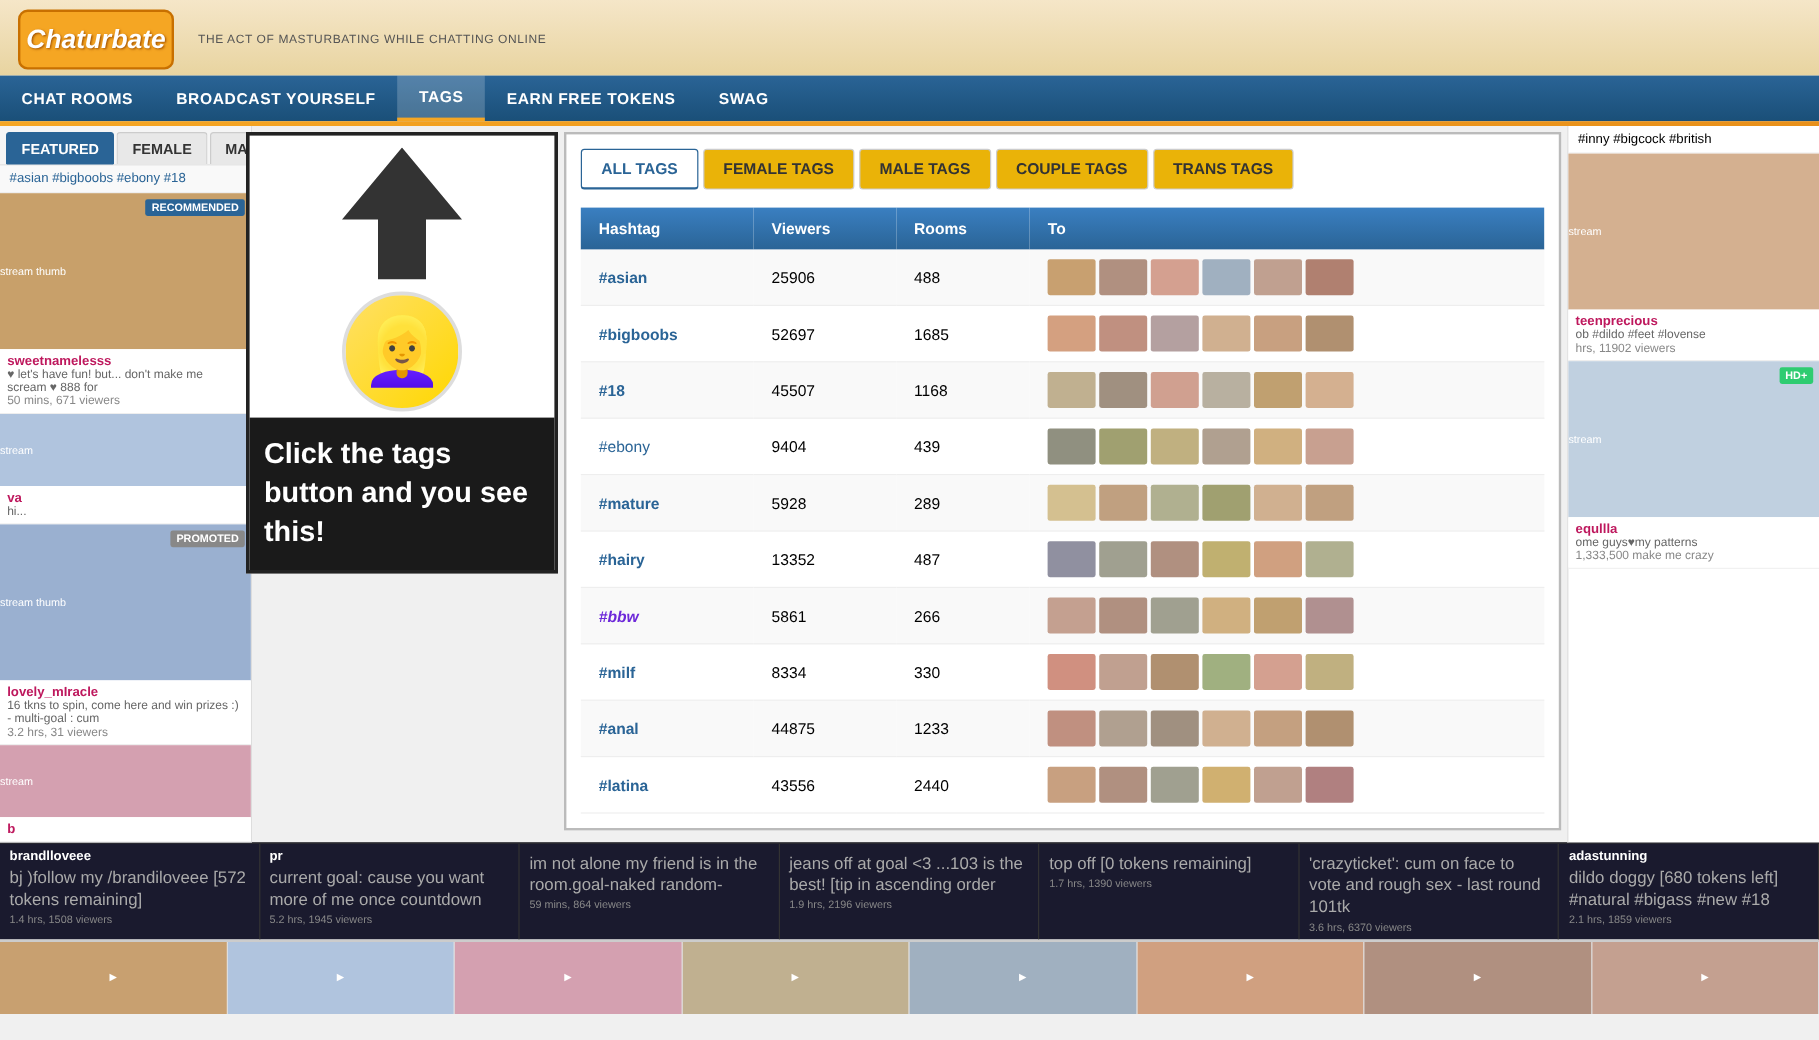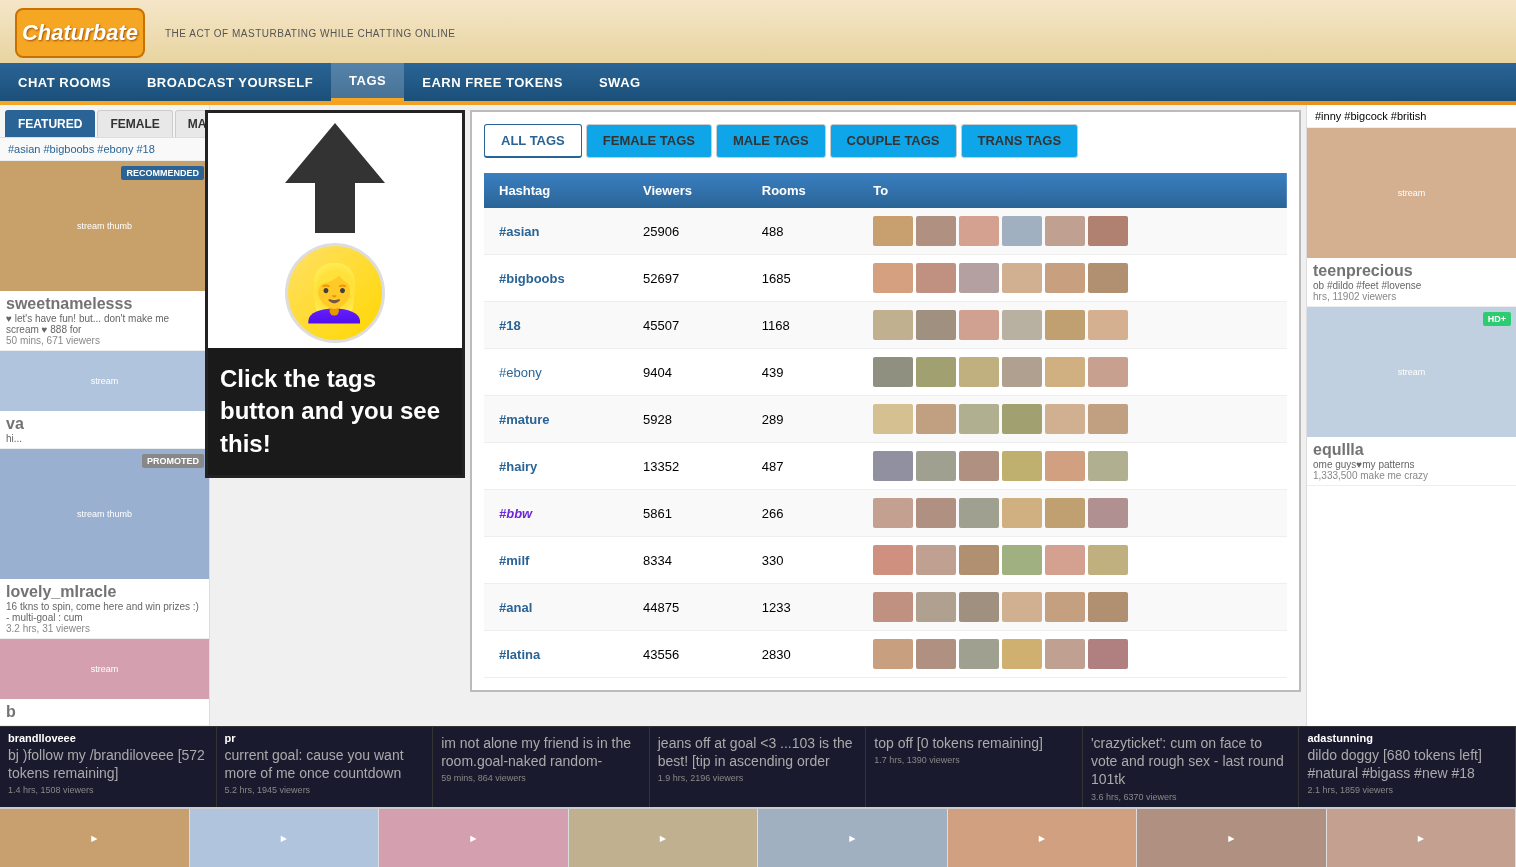--- a/index.html
+++ b/index.html
@@ -119,21 +119,20 @@
       width: 100%;
       position: relative;
       cursor: pointer;
       border-bottom: 1px solid #eee;
     }
     .stream-thumb-placeholder {
       width: 100%;
       height: 130px;
       display: flex;
       align-items: center;
-      justify-content: center;
       font-size: 10px;
     }
     .badge-recommended {
       position: absolute;
       top: 5px;
       right: 5px;
       background: #2a6496;
       color: #fff;
       font-size: 9px;
       padding: 2px 5px;
@@ -159,37 +158,37 @@
       color: #fff;
       font-size: 9px;
       padding: 2px 5px;
       border-radius: 2px;
       font-weight: bold;
     }
     .stream-info {
       padding: 4px 6px;
       background: #fff;
     }
-    .stream-name { font-size: 16px; font-weight: bold; color: #737373; }
+    .stream-name { font-size: 11px; font-weight: bold; color: #be185d; }
     .stream-meta { font-size: 10px; color: #666; }
     .stream-viewers { font-size: 10px; color: #888; }
 
     
     .tag-tabs {
       display: flex;
       gap: 4px;
       margin-bottom: 15px;
     }
     .tag-tab {
       padding: 8px 16px;
       font-size: 13px;
       font-weight: bold;
       cursor: pointer;
       border: 1px solid #ccc;
-      background: #0ea5e9;
+      background: #eab308;
       color: #333;
       border-radius: 3px;
       text-transform: uppercase;
     }
     .tag-tab.active {
       background: #fff;
       border-color: #2a6496;
       color: #2a6496;
       border-bottom: 2px solid #2a6496;
     }
@@ -521,21 +520,21 @@
                   <div style="width: 40px; height: 30px; border-radius: 2px; background: rgb(160, 144, 128);"></div>
                   <div style="width: 40px; height: 30px; border-radius: 2px; background: rgb(208, 176, 144);"></div>
                   <div style="width: 40px; height: 30px; border-radius: 2px; background: rgb(196, 160, 128);"></div>
                   <div style="width: 40px; height: 30px; border-radius: 2px; background: rgb(176, 144, 112);"></div>
                 </div>
               </td>
             </tr>
             <tr>
               <td style="color: rgb(42, 100, 150); font-weight: bold; cursor: pointer;">#latina</td>
               <td>43556</td>
-              <td>2830</td>
+              <td>2440</td>
               <td>
                 <div style="display: flex; gap: 3px;">
                   <div style="width: 40px; height: 30px; border-radius: 2px; background: rgb(200, 160, 128);"></div>
                   <div style="width: 40px; height: 30px; border-radius: 2px; background: rgb(176, 144, 128);"></div>
                   <div style="width: 40px; height: 30px; border-radius: 2px; background: rgb(160, 160, 144);"></div>
                   <div style="width: 40px; height: 30px; border-radius: 2px; background: rgb(208, 176, 112);"></div>
                   <div style="width: 40px; height: 30px; border-radius: 2px; background: rgb(192, 160, 144);"></div>
                   <div style="width: 40px; height: 30px; border-radius: 2px; background: rgb(176, 128, 128);"></div>
                 </div>
               </td>

